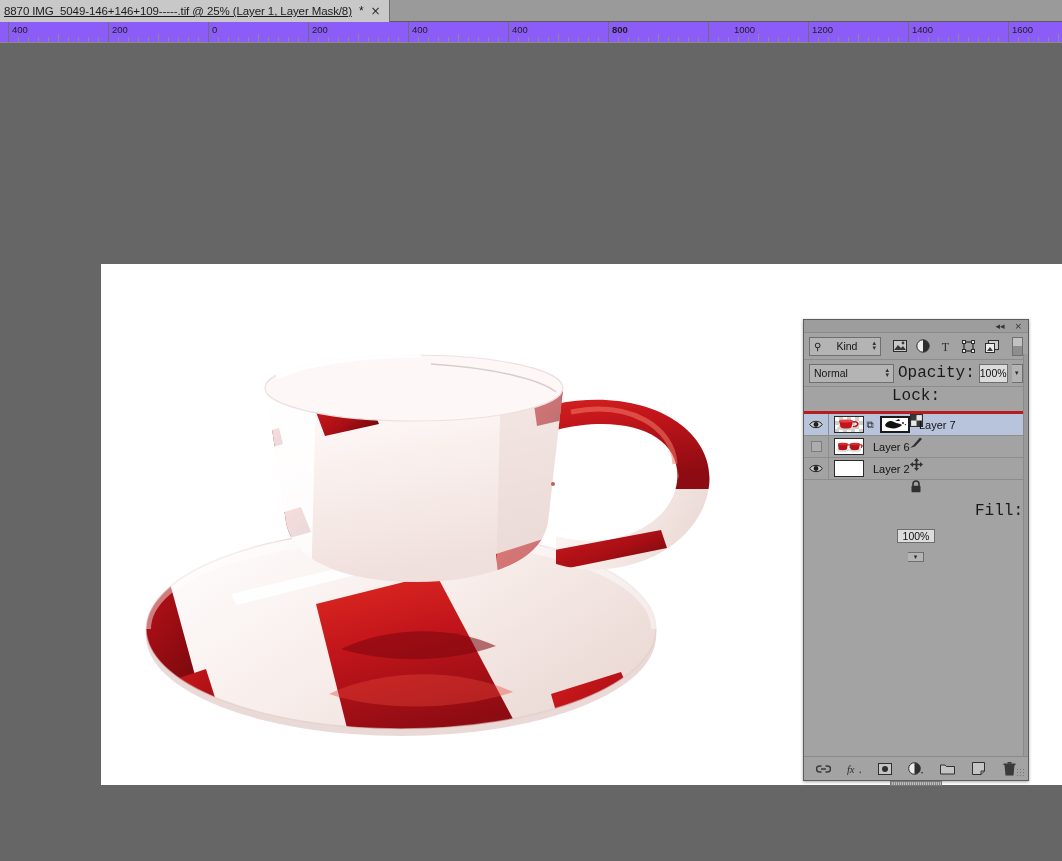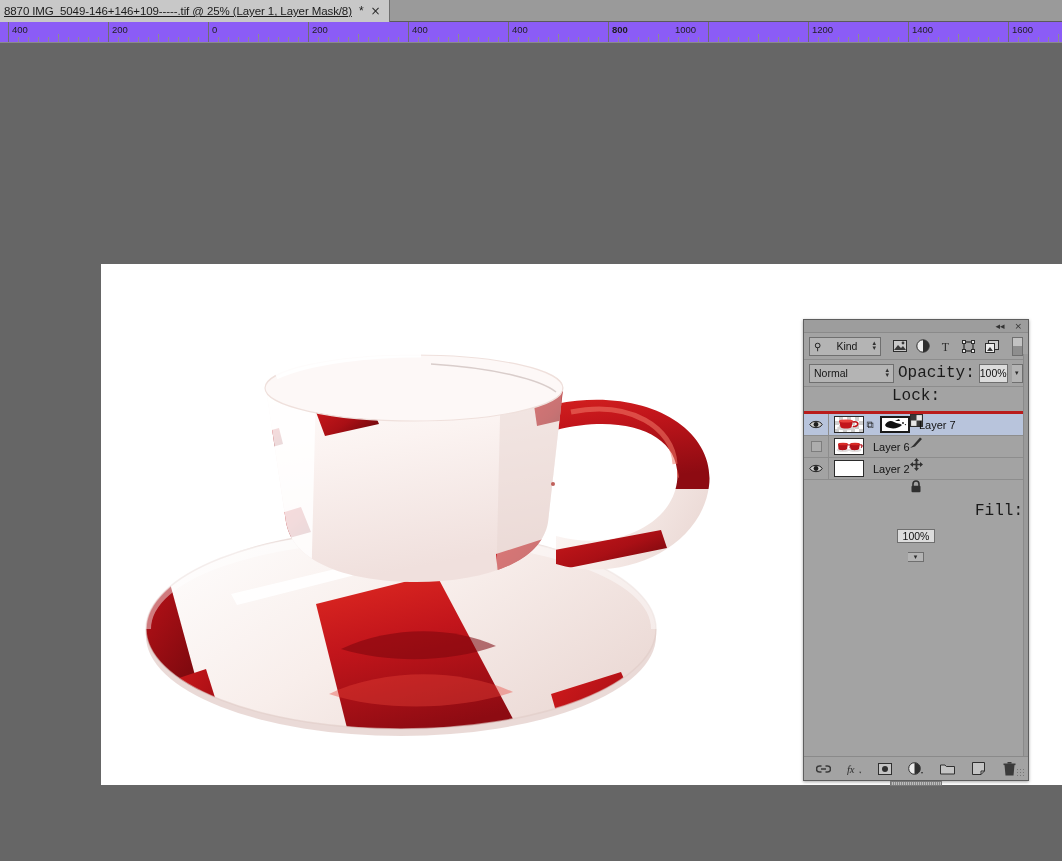--- a/index.html
+++ b/index.html
@@ -303,21 +303,21 @@
     <div class="rminor" style="left: 618px; height: 5px;"></div>
     <div class="rminor" style="left: 628px; height: 5px;"></div>
     <div class="rminor" style="left: 638px; height: 5px;"></div>
     <div class="rminor" style="left: 648px; height: 5px;"></div>
     <div class="rminor" style="left: 658px; height: 8px;"></div>
     <div class="rminor" style="left: 668px; height: 5px;"></div>
     <div class="rminor" style="left: 678px; height: 5px;"></div>
     <div class="rminor" style="left: 688px; height: 5px;"></div>
     <div class="rminor" style="left: 698px; height: 5px;"></div>
     <div class="rtick" style="left: 708px;"></div>
-    <div class="rlabel" style="left: 675px;">1000</div>
+    <div class="rlabel" style="left: 734px;">1000</div>
     <div class="rminor" style="left: 718px; height: 5px;"></div>
     <div class="rminor" style="left: 728px; height: 5px;"></div>
     <div class="rminor" style="left: 738px; height: 5px;"></div>
     <div class="rminor" style="left: 748px; height: 5px;"></div>
     <div class="rminor" style="left: 758px; height: 8px;"></div>
     <div class="rminor" style="left: 768px; height: 5px;"></div>
     <div class="rminor" style="left: 778px; height: 5px;"></div>
     <div class="rminor" style="left: 788px; height: 5px;"></div>
     <div class="rminor" style="left: 798px; height: 5px;"></div>
     <div class="rtick" style="left: 808px;"></div>

